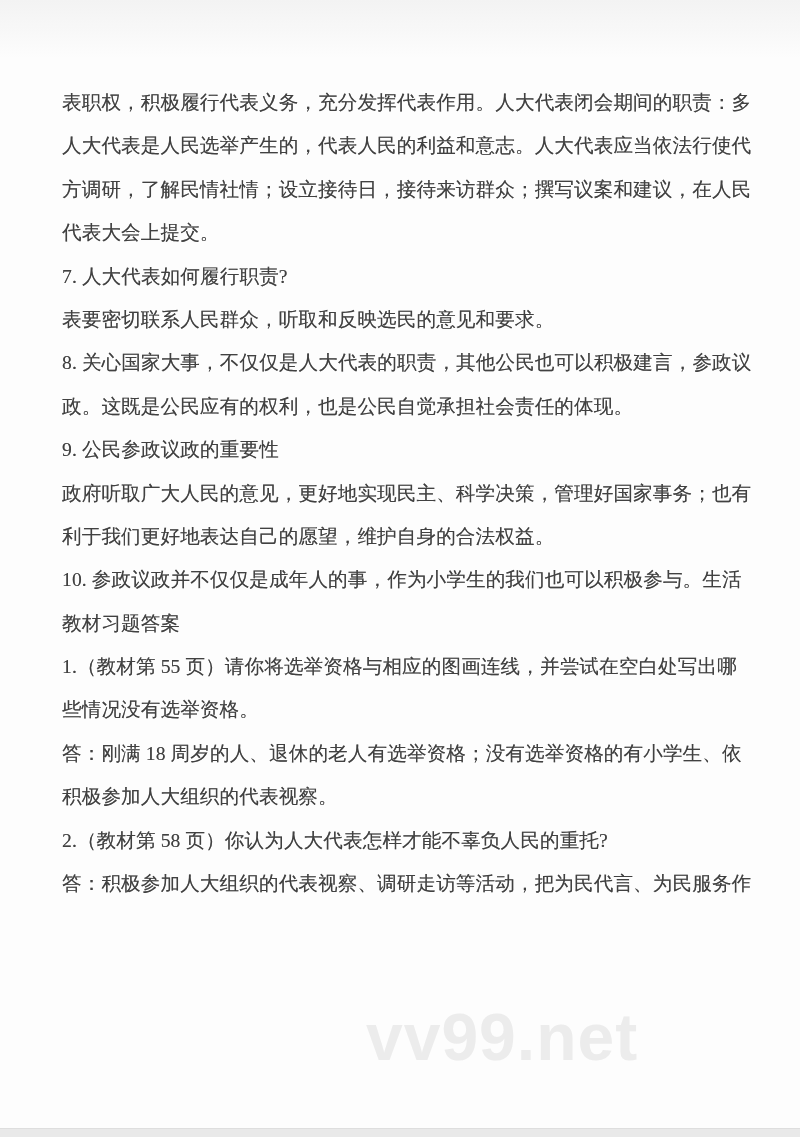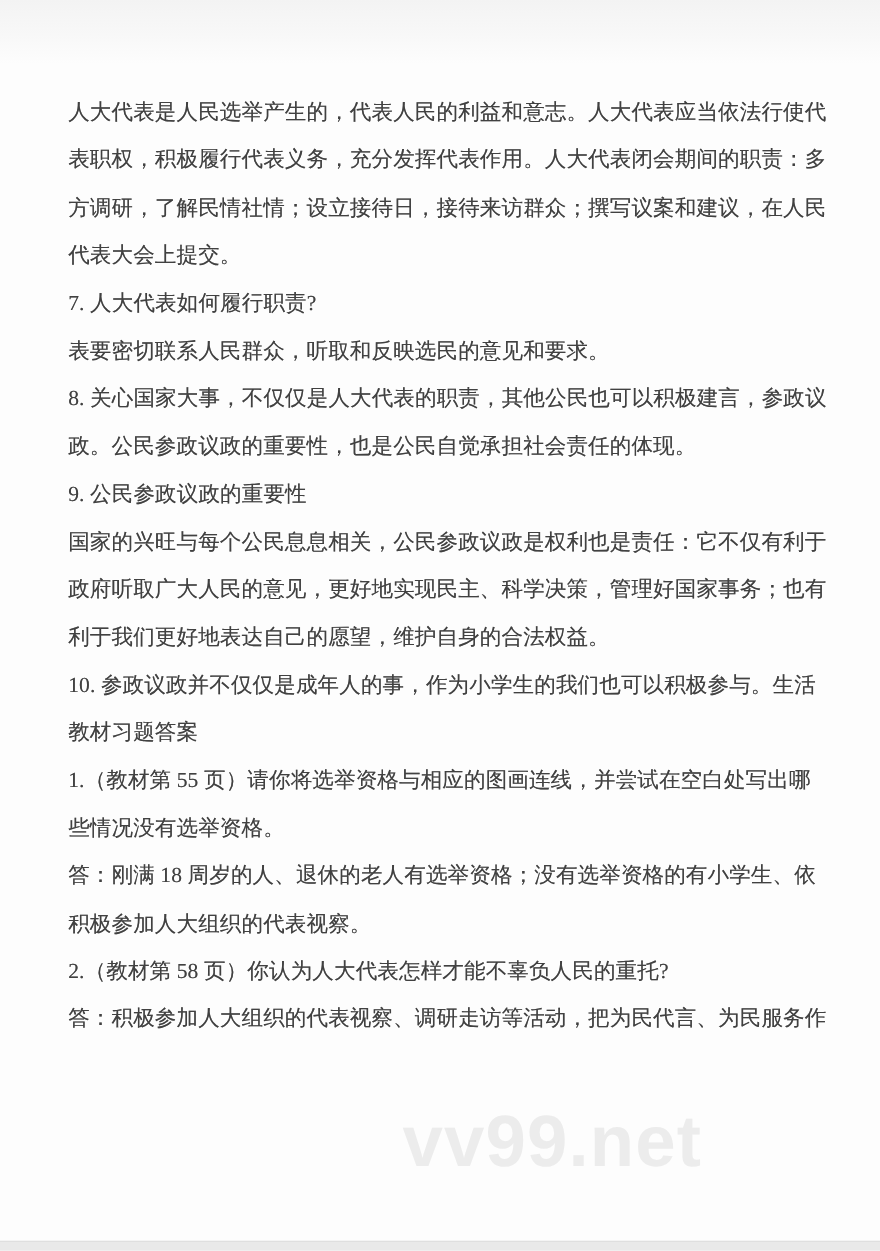--- a/index.html
+++ b/index.html
@@ -51,30 +51,29 @@
   }
 </style>
 </head>
 <body>
 
 <div class="top-shade"></div>
 
 <div class="watermark">vv99.net</div>
 
 <div class="text-block">
+  <div class="text-line">表职权，积极履行代表义务，充分发挥代表作用。人大代表闭会期间的职责：多</div>
   <div class="text-line">人大代表是人民选举产生的，代表人民的利益和意志。人大代表应当依法行使代</div>
-  <div class="text-line">表职权，积极履行代表义务，充分发挥代表作用。人大代表闭会期间的职责：多</div>
   <div class="text-line">方调研，了解民情社情；设立接待日，接待来访群众；撰写议案和建议，在人民</div>
   <div class="text-line">代表大会上提交。</div>
   <div class="text-line">7. 人大代表如何履行职责?</div>
   <div class="text-line">表要密切联系人民群众，听取和反映选民的意见和要求。</div>
   <div class="text-line">8. 关心国家大事，不仅仅是人大代表的职责，其他公民也可以积极建言，参政议</div>
-  <div class="text-line">政。公民参政议政的重要性，也是公民自觉承担社会责任的体现。</div>
+  <div class="text-line">政。这既是公民应有的权利，也是公民自觉承担社会责任的体现。</div>
   <div class="text-line">9. 公民参政议政的重要性</div>
-  <div class="text-line">国家的兴旺与每个公民息息相关，公民参政议政是权利也是责任：它不仅有利于</div>
   <div class="text-line">政府听取广大人民的意见，更好地实现民主、科学决策，管理好国家事务；也有</div>
   <div class="text-line">利于我们更好地表达自己的愿望，维护自身的合法权益。</div>
   <div class="text-line">10. 参政议政并不仅仅是成年人的事，作为小学生的我们也可以积极参与。生活</div>
   <div class="text-line">教材习题答案</div>
   <div class="text-line">1.（教材第 55 页）请你将选举资格与相应的图画连线，并尝试在空白处写出哪</div>
   <div class="text-line">些情况没有选举资格。</div>
   <div class="text-line">答：刚满 18 周岁的人、退休的老人有选举资格；没有选举资格的有小学生、依</div>
   <div class="text-line">积极参加人大组织的代表视察。</div>
   <div class="text-line">2.（教材第 58 页）你认为人大代表怎样才能不辜负人民的重托?</div>
   <div class="text-line">答：积极参加人大组织的代表视察、调研走访等活动，把为民代言、为民服务作</div>

